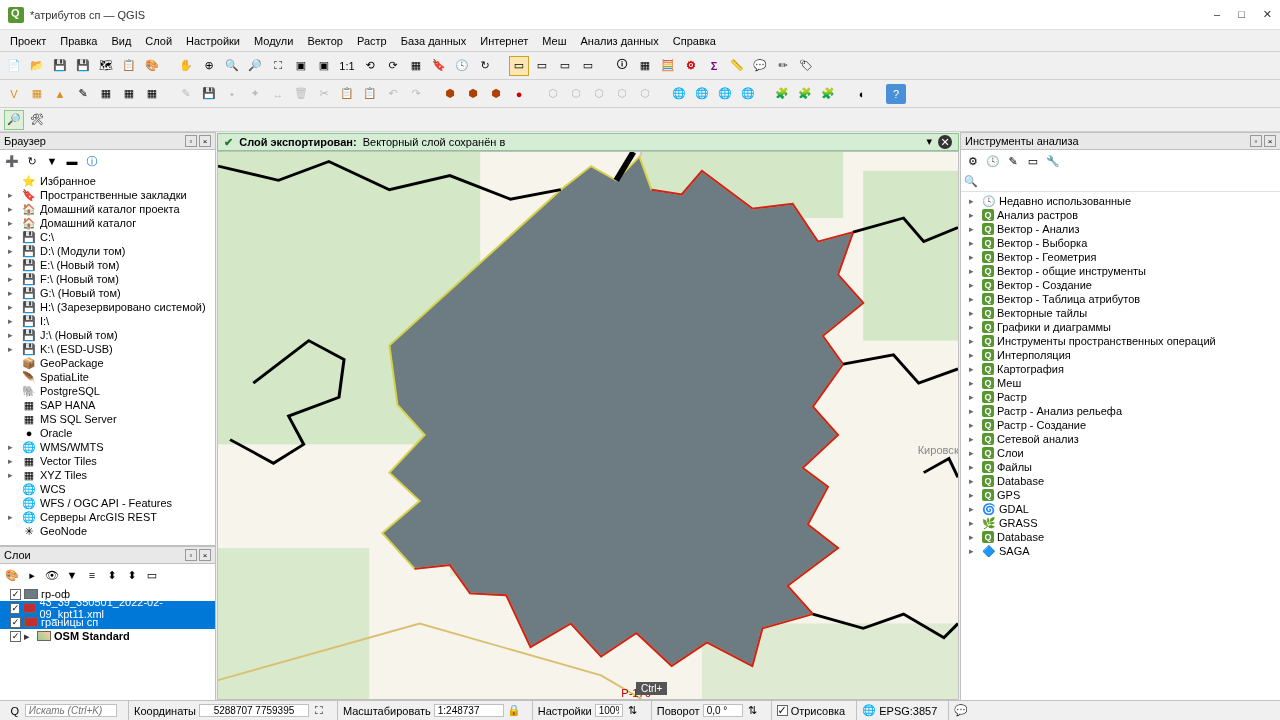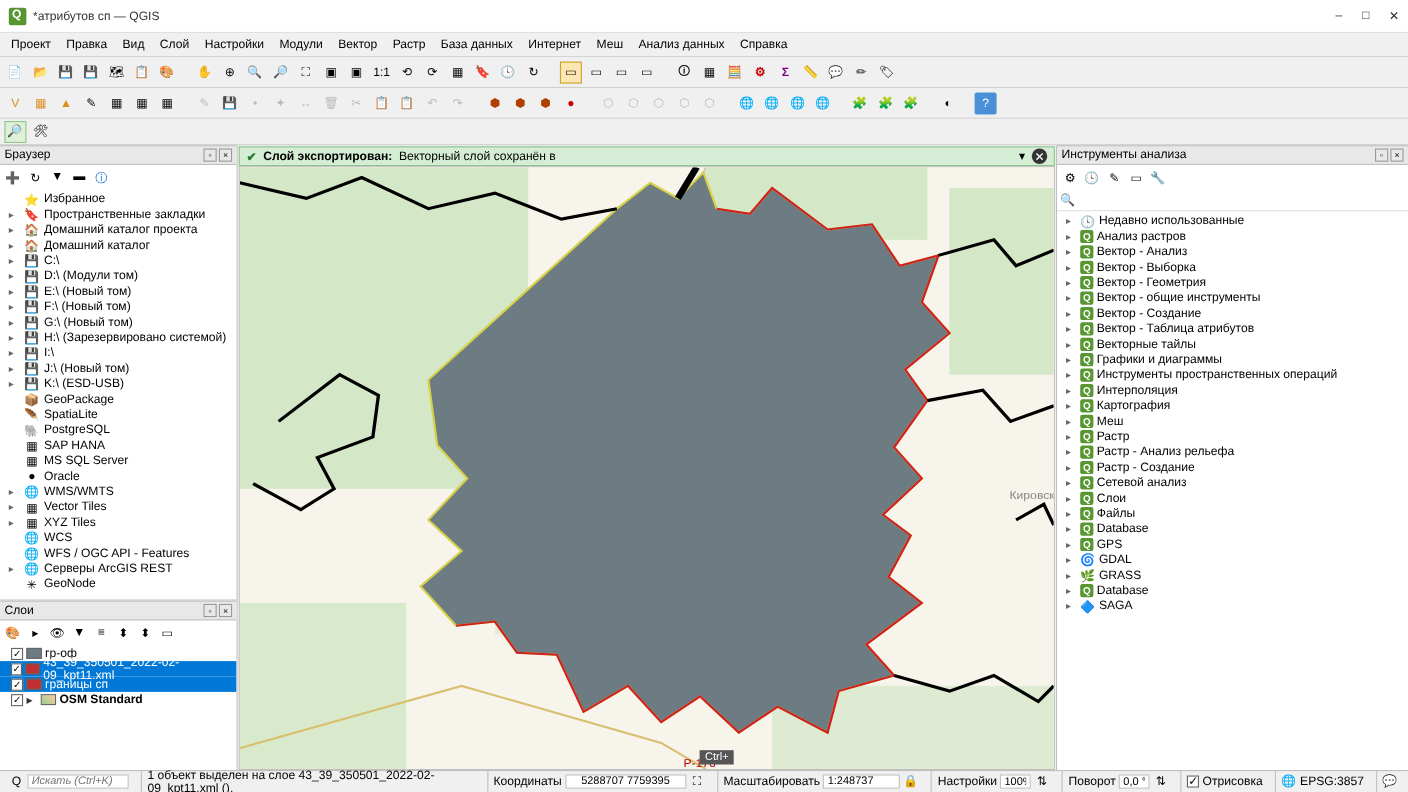--- a/index.html
+++ b/index.html
@@ -559,41 +559,38 @@
         </div>
       </div>
   </div>
 </div>
 
 <div class="statusbar">
   <div class="sec search-box">
     <span class="smicon">Q</span>
     <input type="text" placeholder="Искать (Ctrl+K)" style="">
   </div>
-  <div class="sec" style="flex:1">
-    <span>1 объект выделен на слое  43_39_350501_2022-02-09_kpt11.xml ().</span>
-  </div>
   <div class="sec">
     <span>Координаты</span>
     <input style="width: 110px; text-align: center;" value="5288707 7759395">
     <span class="smicon">⛶</span>
   </div>
   <div class="sec">
     <span>Масштабировать</span>
     <input style="width: 70px;" value="1:248737">
     <span class="smicon">🔒</span>
   </div>
   <div class="sec">
     <span>Настройки</span>
     <input style="width: 28px;" value="100%">
     <span class="smicon">⇅</span>
   </div>
   <div class="sec">
     <span>Поворот</span>
-    <input style="width: 28px;" value="0,0 °">
+    <input style="width: 40px;" value="0,0 °">
     <span class="smicon">⇅</span>
   </div>
   <div class="sec">
     <span class="cb" style="width:11px;height:11px;border:1px solid #666;display:inline-flex;align-items:center;justify-content:center;background:#fff">✓</span>
     <span>Отрисовка</span>
   </div>
   <div class="sec">
     <span class="smicon">🌐</span>
     <span>EPSG:3857</span>
   </div>

